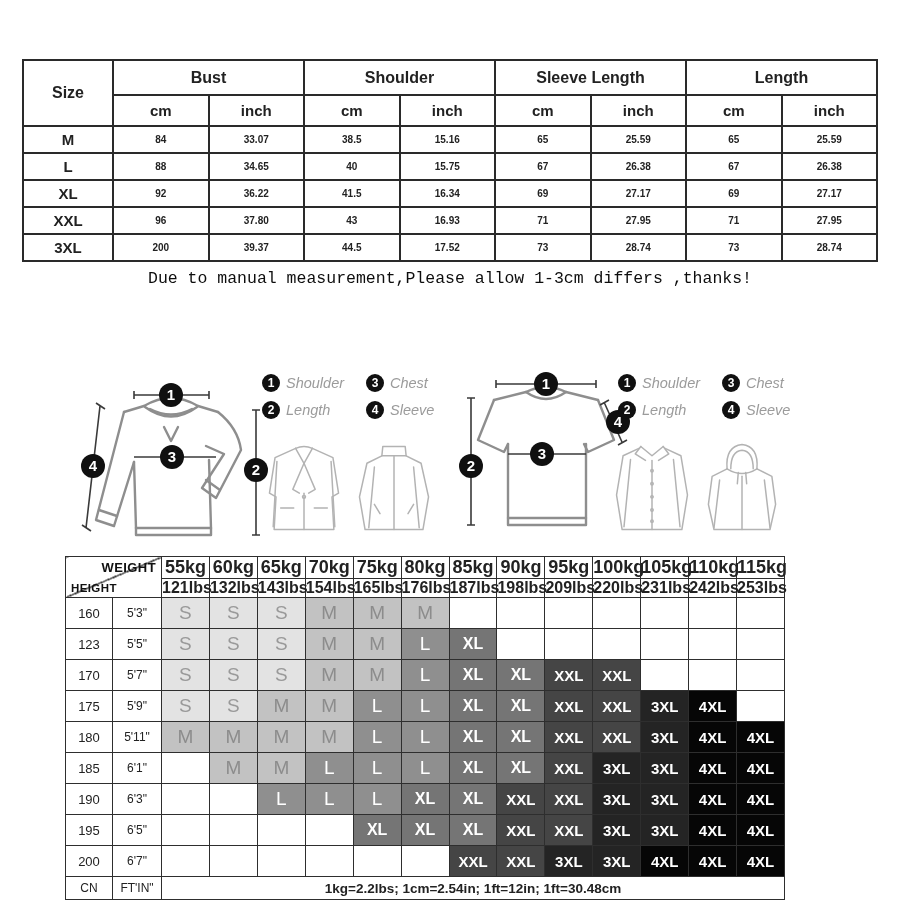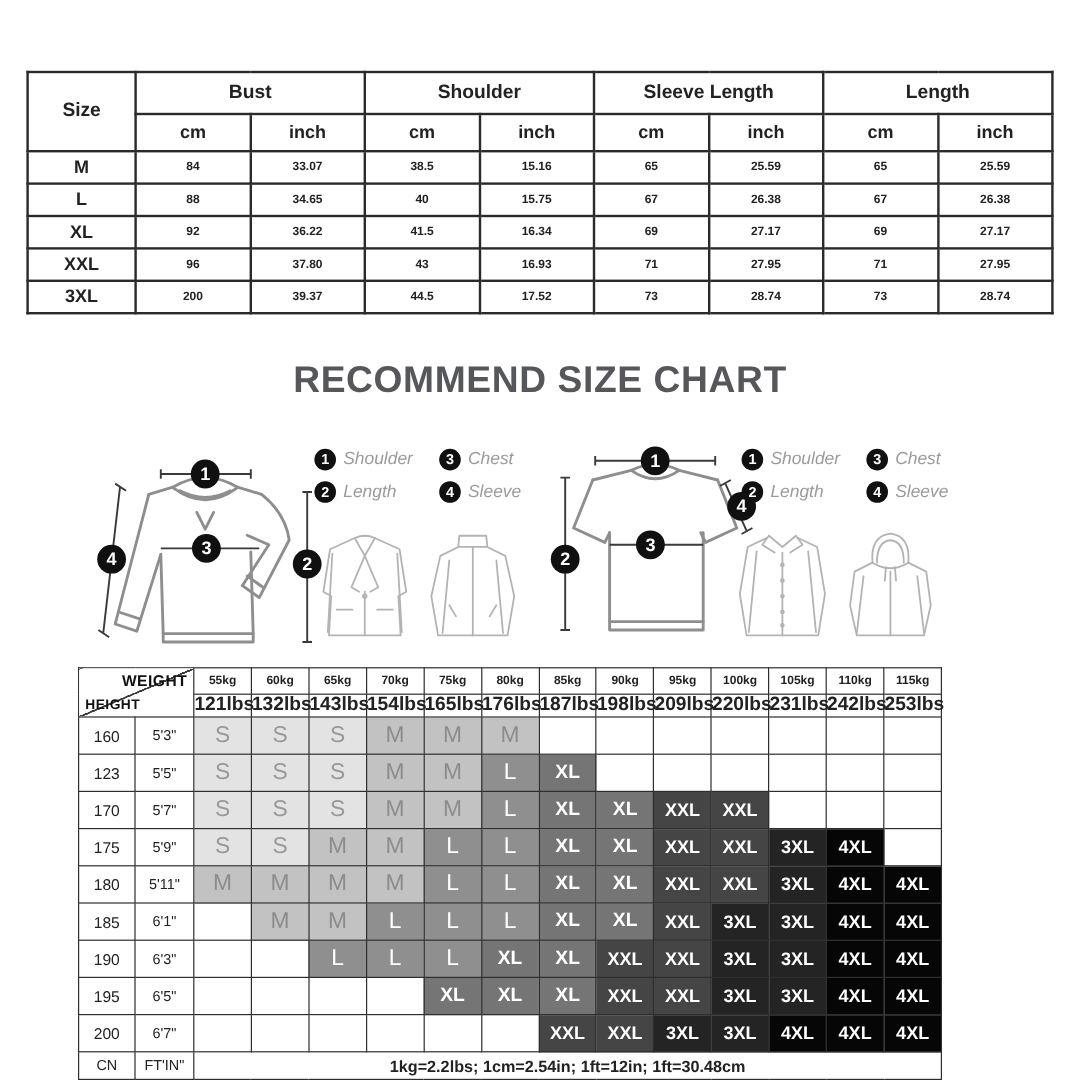--- a/index.html
+++ b/index.html
@@ -32,21 +32,21 @@
   .legend-item{display:flex;align-items:center;}
   .lbadge{display:inline-flex;align-items:center;justify-content:center;width:18px;height:18px;
         border-radius:50%;background:#101010;color:#fff;font-size:12px;font-weight:700;flex:0 0 18px;}
   .llabel{margin-left:6px;font-size:14.5px;font-style:italic;color:#9b9b9b;}
   .sketches{position:absolute;display:flex;gap:6px;}
   .sketch{stroke:#b3b3b3;stroke-width:1.6;fill:none;stroke-linecap:round;stroke-linejoin:round;}
 
   
   .mx-table{position:absolute;left:65px;top:556px;width:720px;border-collapse:collapse;table-layout:fixed;}
   .mx-table td{border:1px solid #2e2e2e;text-align:center;vertical-align:middle;padding:0;color:#222;}
-  .mx-kg{height:21px;font-size:10px;font-weight:700;color:#111;}
+  .mx-kg{height:21px;font-size:18px;font-weight:700;color:#111;}
   .mx-lbs{height:17px;font-size:16px;font-weight:600;color:#222;}
   .mx-row td{height:30px;}
   .mx-cn{font-size:13px;color:#222;}
   .mx-ftin{font-size:12px;color:#222;}
   .c-S,.c-M,.c-L{font-size:19px;font-weight:400;}
   .c-XL{font-size:16px;font-weight:700;}
   .c-XXL,.c-3XL,.c-4XL{font-size:15px;font-weight:700;}
   .corner{position:relative;background:linear-gradient(to bottom right,
         #ffffff calc(50% - 1px), #3c3c3c calc(50% - 1px), #3c3c3c calc(50% + 0.5px), #ffffff calc(50% + 0.5px));}
   .corner .cw{position:absolute;top:3px;right:5px;font-size:13px;font-weight:600;color:#111;letter-spacing:0.4px;}
@@ -143,21 +143,21 @@
           <td class="m-val">44.5</td>
           <td class="m-val">17.52</td>
           <td class="m-val">73</td>
           <td class="m-val">28.74</td>
           <td class="m-val">73</td>
           <td class="m-val">28.74</td>
         </tr>
       </tbody>
   </table>
 
-  <div class="heading">RECOMMEND SIZE CHART</div>
+  <div class="note">Due to manual measurement,Please allow 1-3cm differs ,thanks!</div>
 
   <div class="diagram" style="left:66px;top:370px;">
     <svg width="210" height="175" viewBox="0 0 210 175">
 
       <g class="garment">
         <path d="M78,36 Q105,20 132,36"></path>
         <path d="M79,37 Q105,56 131,37"></path>
         <path d="M84,39 Q105,50 126,39"></path>
         <path d="M98,57 L105,71 L112,57"></path>
         <path d="M78,36 L58,42"></path>

